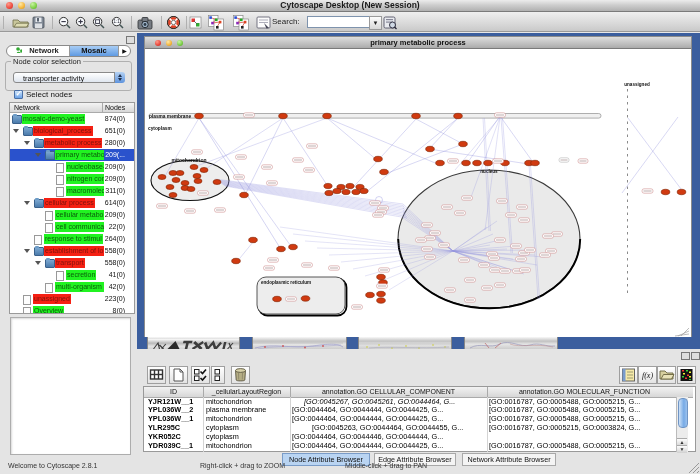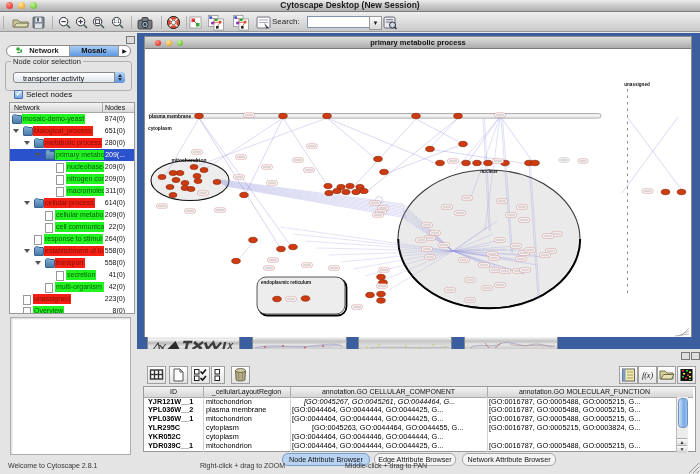--- a/index.html
+++ b/index.html
@@ -56,21 +56,21 @@
 #dtools{left:6px;top:15px;width:551px;height:22px;position:absolute;}
 .tbtn{position:absolute;top:2px;width:17px;height:16px;background:linear-gradient(#ffffff,#e3e3e3);border:1px solid #9f9f9f;}
 #dtable{left:6px;top:37px;width:551px;height:64px;background:#fff;border:1px solid #999;position:absolute;}
 #dhead{position:absolute;left:0;top:0;width:549px;height:10px;background:linear-gradient(#f2f2f2,#d7d7d7);border-bottom:1px solid #aaa;}
 .hc{position:absolute;top:0;font-size:7px;color:#111;line-height:10px;text-align:center;white-space:nowrap;overflow:hidden;}
 .vline{position:absolute;width:1px;background:#d4d4d4;}
 .drow{position:absolute;left:0;width:532px;height:8.7px;font-size:7.3px;color:#000;}
 .dc{position:absolute;top:0;line-height:8.7px;white-space:nowrap;overflow:hidden;}
 #dscroll{position:absolute;left:532px;top:10px;width:11px;height:55px;background:#ececec;border-left:1px solid #bbb;}
 #dthumb{position:absolute;left:1px;top:1px;width:8px;height:28px;border-radius:4px;background:linear-gradient(90deg,#cfe2f7,#76aae6 60%,#9cc2ee);border:1px solid #6f94c4;}
-.tab{position:absolute;top:104px;height:11px;background:#f4f4f4;border:1px solid #a8a8a8;border-radius:6px;font-size:7.2px;color:#111;text-align:center;line-height:11px;white-space:nowrap;}
+.tab{position:absolute;top:104px;height:11px;background:#f4f4f4;border:1px solid #a8a8a8;border-radius:0;font-size:7.2px;color:#111;text-align:center;line-height:11px;white-space:nowrap;}
 #status{left:0;top:466px;width:700px;height:8px;background:#e4e4e4;font-size:7px;color:#333;}
 </style></head>
 <body>
 <div id="titlebar" class="abs">
   <div class="light abs" style="left:6px;background:radial-gradient(circle at 35% 30%,#ff9a8a,#ee4b40 60%,#c32b20);"></div>
   <div class="light abs" style="left:18px;background:radial-gradient(circle at 35% 30%,#ffe9a8,#f5b63a 60%,#cd8f1f);"></div>
   <div class="light abs" style="left:30px;background:radial-gradient(circle at 35% 30%,#c9f3a4,#7ed145 60%,#57a227);"></div>
   <div class="t">Cytoscape Desktop (New Session)</div>
 </div>
 <div id="toolbar" class="abs"></div>

